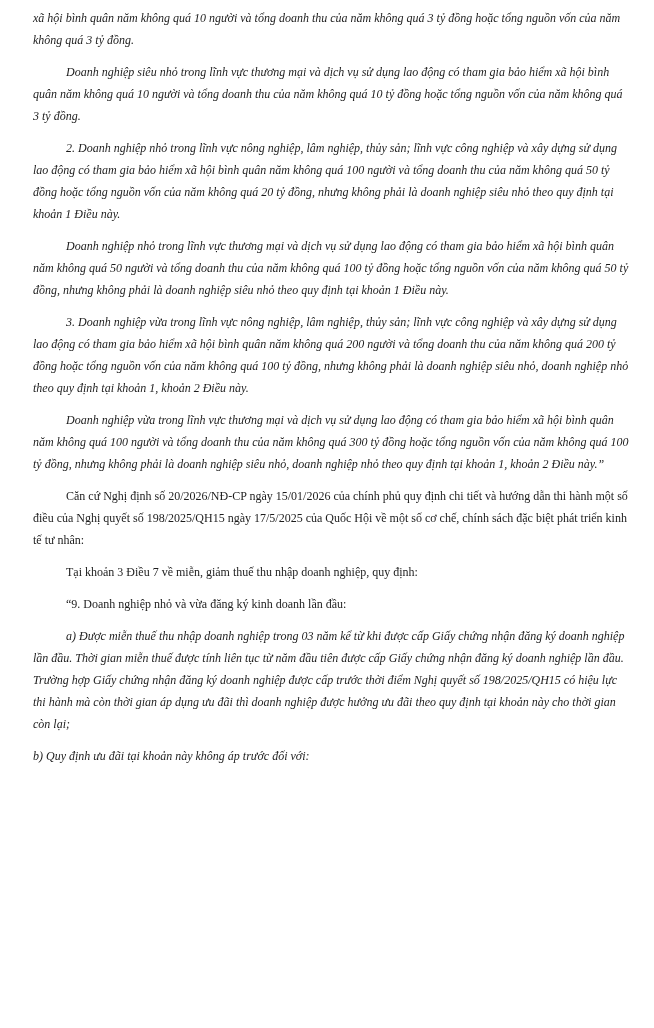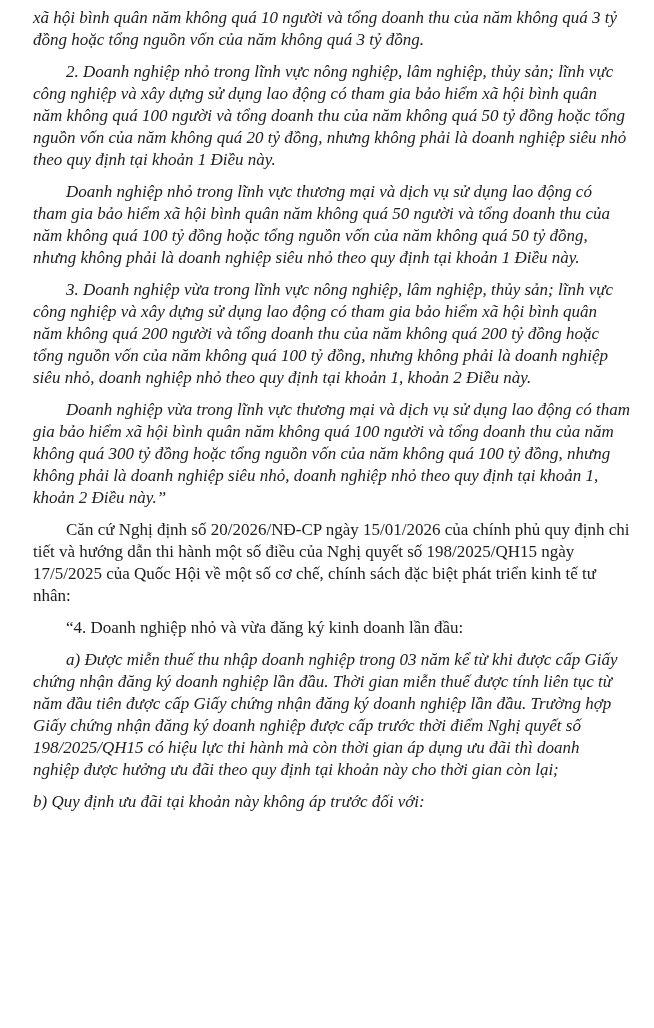--- a/index.html
+++ b/index.html
@@ -15,21 +15,21 @@
   .page {
     width: 654px;
     height: 1028px;
     background: #ffffff;
     box-sizing: border-box;
   }
   .doc {
     box-sizing: border-box;
     padding: 7px 24px 0 33px;
     font-family: "Liberation Serif", serif;
-    font-size: 17px;
+    font-size: 12px;
     line-height: 22px;
     color: #1c1c1c;
     text-rendering: optimizeLegibility;
   }
   .para {
     margin: 0 0 10px 0;
   }
   .para.indent {
     text-indent: 33px;
   }
@@ -42,22 +42,24 @@
   .underline {
     text-underline-offset: 2px;
   }
 </style>
 </head>
 <body>
 
 <div class="page">
   <div class="doc" id="doc">
       <p class="para italic"><span>xã hội bình quân năm không quá 10 người và tổng doanh thu của năm không quá 3 tỷ đồng hoặc tổng nguồn vốn của năm không quá 3 tỷ đồng.</span></p>
+      <p class="para italic indent"><span>Doanh nghiệp siêu nhỏ trong lĩnh vực thương mại và dịch vụ sử dụng lao động có tham gia bảo hiểm xã hội bình quân năm không quá 10 người và tổng doanh thu của năm không quá 10 tỷ đồng hoặc tổng nguồn vốn của năm không quá 3 tỷ đồng.</span></p>
       <p class="para italic indent"><span>2. Doanh nghiệp nhỏ trong lĩnh vực nông nghiệp, lâm nghiệp, thủy sản; lĩnh vực công nghiệp và xây dựng sử dụng lao động có tham gia bảo hiểm xã hội bình quân năm không quá 100 người và tổng doanh thu của năm không quá 50 tỷ đồng hoặc tổng nguồn vốn của năm không quá 20 tỷ đồng, nhưng không phải là doanh nghiệp siêu nhỏ theo quy định tại khoản 1 Điều này.</span></p>
       <p class="para italic indent"><span>Doanh nghiệp nhỏ trong lĩnh vực thương mại và dịch vụ sử dụng lao động có tham gia bảo hiểm xã hội bình quân năm không quá 50 người và tổng doanh thu của năm không quá 100 tỷ đồng hoặc tổng nguồn vốn của năm không quá 50 tỷ đồng, nhưng không phải là doanh nghiệp siêu nhỏ theo quy định tại khoản 1 Điều này.</span></p>
       <p class="para italic indent"><span>3. Doanh nghiệp vừa trong lĩnh vực nông nghiệp, lâm nghiệp, thủy sản; lĩnh vực công nghiệp và xây dựng sử dụng lao động có tham gia bảo hiểm xã hội bình quân năm không quá 200 người và tổng doanh thu của năm không quá 200 tỷ đồng hoặc tổng nguồn vốn của năm không quá 100 tỷ đồng, nhưng không phải là doanh nghiệp siêu nhỏ, doanh nghiệp nhỏ theo quy định tại khoản 1, khoản 2 Điều này.</span></p>
       <p class="para italic indent"><span>Doanh nghiệp vừa trong lĩnh vực thương mại và dịch vụ sử dụng lao động có tham gia bảo hiểm xã hội bình quân năm không quá 100 người và tổng doanh thu của năm không quá 300 tỷ đồng hoặc tổng nguồn vốn của năm không quá 100 tỷ đồng, nhưng không phải là doanh nghiệp siêu nhỏ, doanh nghiệp nhỏ theo quy định tại khoản 1, khoản 2 Điều này.”</span></p>
       <p class="para upright indent"><span>Căn cứ Nghị định số 20/2026/NĐ-CP ngày 15/01/2026 của chính phủ quy định chi tiết và hướng dẫn thi hành một số điều của Nghị quyết số 198/2025/QH15 ngày 17/5/2025 của Quốc Hội về một số cơ chế, chính sách đặc biệt phát triển kinh tế tư nhân:</span></p>
-      <p class="para upright indent"><span>“4. Doanh nghiệp nhỏ và vừa đăng ký kinh doanh lần đầu:</span></p>
+      <p class="para upright indent"><span>Tại khoản 3 Điều 7 về miễn, giảm thuế thu nhập doanh nghiệp, quy định:</span></p>
+      <p class="para upright indent"><span>“9. Doanh nghiệp nhỏ và vừa đăng ký kinh doanh lần đầu:</span></p>
       <p class="para italic indent"><span>a) Được miễn thuế thu nhập doanh nghiệp trong 03 năm kể từ khi được cấp Giấy chứng nhận đăng ký doanh nghiệp lần đầu. Thời gian miễn thuế được tính liên tục từ năm đầu tiên được cấp Giấy chứng nhận đăng ký doanh nghiệp lần đầu. Trường hợp Giấy chứng nhận đăng ký doanh nghiệp được cấp trước thời điểm Nghị quyết số </span><span class="underline">198/2025/QH15</span><span> có hiệu lực thi hành mà còn thời gian áp dụng ưu đãi thì doanh nghiệp được hưởng ưu đãi theo quy định tại khoản này cho thời gian còn lại;</span></p>
       <p class="para italic"><span>b) Quy định ưu đãi tại khoản này không áp trước đối với:</span></p>
     </div>
 </div>
 
 </body></html>

